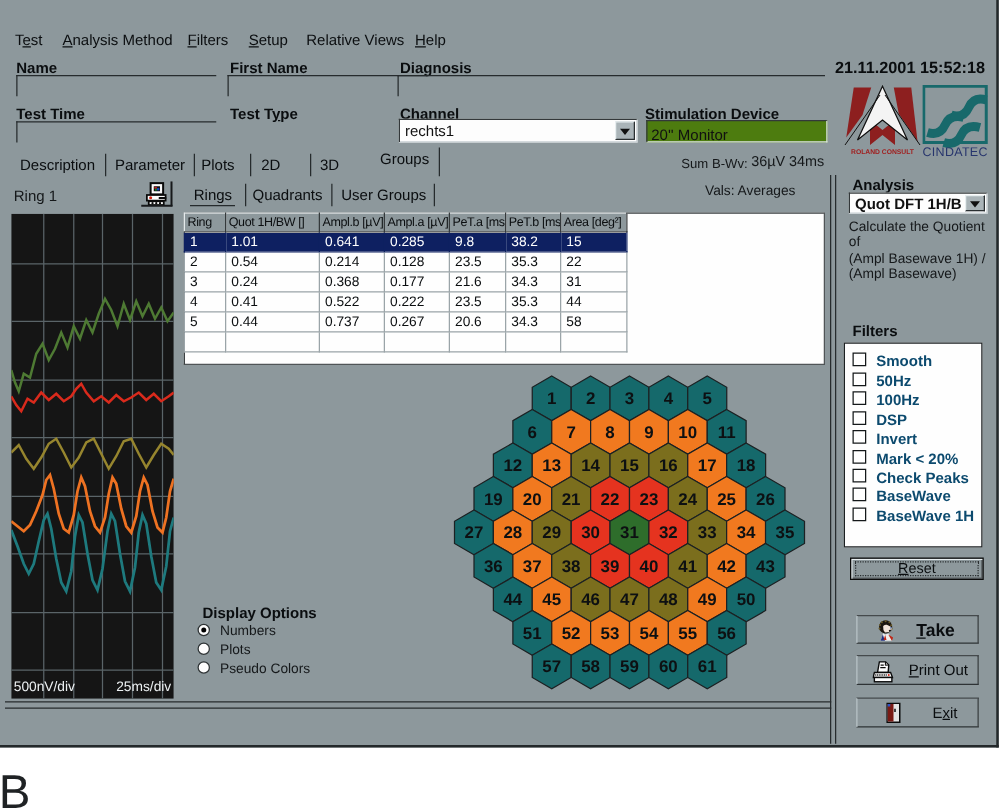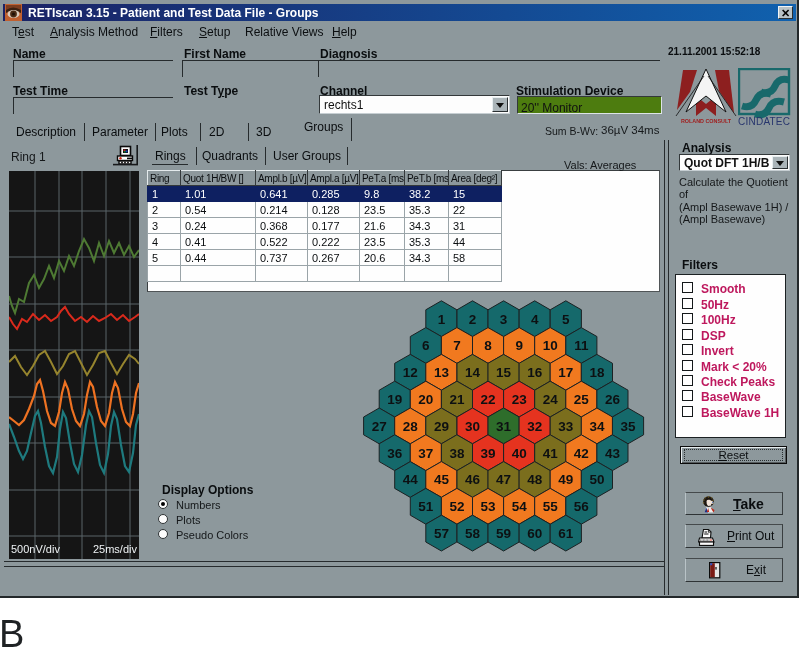--- a/index.html
+++ b/index.html
@@ -19,58 +19,46 @@
 .tabtxt{position:absolute;font-size:12px;font-weight:normal;color:#0a0d0f;white-space:nowrap}
 .vsep{position:absolute;width:1px;background:#262b2d}
 .hline{position:absolute;height:1px;background:#262b2d}
 .whitepanel{position:absolute;left:147px;top:170px;width:513px;height:122px;background:#fefefe;border-top:1px solid #3a3f41;border-left:1px solid #3a3f41;border-right:1px solid #505557;border-bottom:1px solid #505557}
 table.grid{border-collapse:collapse;table-layout:fixed;width:355px;position:absolute;left:147px;top:170px;font-size:11px;color:#0b0e10}
 table.grid th{background:#8d989c;border-top:1px solid #e4eaec;border-left:1px solid #e4eaec;border-right:1px solid #34393b;border-bottom:1px solid #34393b;font-weight:normal;text-align:left;padding:0 0 0 2px;height:15px;font-size:10px;letter-spacing:-0.3px;white-space:nowrap;overflow:hidden}
 table.grid td{border:1px solid #9aa4a8;border-top:none;background:#fefefe;padding:0 0 0 4px;height:16px;white-space:nowrap;overflow:hidden}
 table.grid tr.sel td{background:#0e2061;color:#fff;border-color:#0e2061;border-bottom:1px solid #0e2061}
 .rtxt{position:absolute;font-size:11px;color:#15181a;white-space:nowrap}
 .filterbox{position:absolute;left:675px;top:274px;width:111px;height:164px;background:#fefefe;border:1px solid #1c2123}
-.fitem{position:absolute;left:6px;font-size:12px;font-weight:bold;color:#be185d;white-space:nowrap}
+.fitem{position:absolute;left:6px;font-size:12px;font-weight:bold;color:#0c4a6e;white-space:nowrap}
 .fitem .cb{position:absolute;left:0;top:0px;width:11px;height:11px;background:#fff;border:1px solid #14181a}
 .fitem .ft{margin-left:19px}
 .btn{position:absolute;background:#8d989c;border-top:1px solid #454a4c;border-left:1px solid #b9c3c7;border-right:1px solid #3a3f41;border-bottom:1px solid #2e3335;font-size:12px;color:#0b0e10}
 .radio{position:absolute;width:10px;height:10px;border-radius:50%;background:#fdfdfd;border:1px solid #2e3335}
 .radio.on:after{content:"";position:absolute;left:2px;top:2px;width:4px;height:4px;border-radius:50%;background:#000}
 u{text-decoration:underline}
 .biglabel{position:absolute;left:-1px;top:613px;font-size:38px;color:#1f2224;font-family:"Liberation Sans",sans-serif}
 </style></head>
 <body>
 <div class="win">
-  <div class="titlebar">
-    <svg class="abs" style="left:2px;top:0px" width="17" height="17">
-      <rect x="0" y="0" width="17" height="17" fill="#c06030"></rect>
-      <rect x="1" y="1" width="15" height="6" fill="#7a3c1e"></rect>
-      <path d="M1 6 Q8 1 16 6 L16 9 Q8 4 1 9 Z" fill="#3a2010"></path>
-      <ellipse cx="8.5" cy="10" rx="6" ry="4" fill="#d8cabc"></ellipse>
-      <circle cx="8.5" cy="10" r="3.4" fill="#4a2a14"></circle>
-      <circle cx="8.5" cy="10" r="1.5" fill="#201008"></circle>
-    </svg>
-    <div class="title-txt">RETIscan 3.15 - Patient and Test Data File - Groups</div>
-    <div class="closebtn">✕</div>
-  </div>
 
   <div class="menu" style="left:12px">T<u>e</u>st</div>
   <div class="menu" style="left:50px"><u>A</u>nalysis Method</div>
   <div class="menu" style="left:150px"><u>F</u>ilters</div>
   <div class="menu" style="left:199px"><u>S</u>etup</div>
   <div class="menu" style="left:245px">Relative Views</div>
   <div class="menu" style="left:332px"><u>H</u>elp</div>
 
   <div class="lbl" style="left:13px;top:47px">Name</div>
   <div class="fline" style="left:13px;top:60px;width:160px"></div>
   <div class="lbl" style="left:184px;top:47px">First Name</div>
   <div class="fline" style="left:182px;top:60px;width:160px"></div>
   <div class="lbl" style="left:320px;top:47px">Diagnosis</div>
   <div class="fline" style="left:318px;top:60px;width:342px"></div>
-  <div class="lbl" style="left:668px;top:46px;font-size:10px">21.11.2001 15:52:18</div>
+  <div class="lbl" style="left:668px;top:46px;font-size:13px">21.11.2001 15:52:18</div>
 
   <div class="lbl" style="left:13px;top:84px">Test Time</div>
   <div class="fline" style="left:13px;top:97px;width:160px"></div>
   <div class="lbl" style="left:184px;top:84px">Test T<u>y</u>pe</div>
   <div class="lbl" style="left:320px;top:84px">Channel</div>
   <div class="combo" style="left:319px;top:95px;width:191px;height:19px">
       <span class="cbtxt">rechts1</span>
       <span class="cbbtn">
         <span class="arrow"></span>
       </span>
@@ -234,21 +222,21 @@
           <td></td>
           <td></td>
           <td></td>
           <td></td>
         </tr>
   </tbody>
     </table>
 
   <div class="rtxt" style="left:545px;top:125px;font-size:10.5px">Sum B-Wv:</div>
   <div class="rtxt" style="left:601px;top:124px;font-size:11.5px">36µV 34ms</div>
-  <div class="rtxt" style="left:564px;top:159px">Vals: Averages</div>
+  <div class="rtxt" style="left:564px;top:147px">Vals: Averages</div>
 
   <svg class="abs" style="left:360px;top:298px" width="290" height="256" id="hex">
       <polygon points="81.4,2.8 96.9,11.8 96.9,29.6 81.4,38.6 65.8,29.6 65.8,11.8" fill="#15696b" stroke="#1c2123" stroke-width="1"></polygon>
       <text x="81.4" y="25.5" text-anchor="middle" font-size="13.5" font-weight="bold" fill="#0d1012" font-family="Liberation Sans">1</text>
       <polygon points="112.5,2.8 128.1,11.8 128.1,29.6 112.5,38.6 97.0,29.6 97.0,11.8" fill="#15696b" stroke="#1c2123" stroke-width="1"></polygon>
       <text x="112.5" y="25.5" text-anchor="middle" font-size="13.5" font-weight="bold" fill="#0d1012" font-family="Liberation Sans">2</text>
       <polygon points="143.6,2.8 159.2,11.8 159.2,29.6 143.6,38.6 128.0,29.6 128.0,11.8" fill="#15696b" stroke="#1c2123" stroke-width="1"></polygon>
       <text x="143.6" y="25.5" text-anchor="middle" font-size="13.5" font-weight="bold" fill="#0d1012" font-family="Liberation Sans">3</text>
       <polygon points="174.7,2.8 190.2,11.8 190.2,29.6 174.7,38.6 159.1,29.6 159.1,11.8" fill="#15696b" stroke="#1c2123" stroke-width="1"></polygon>
       <text x="174.7" y="25.5" text-anchor="middle" font-size="13.5" font-weight="bold" fill="#0d1012" font-family="Liberation Sans">4</text>

